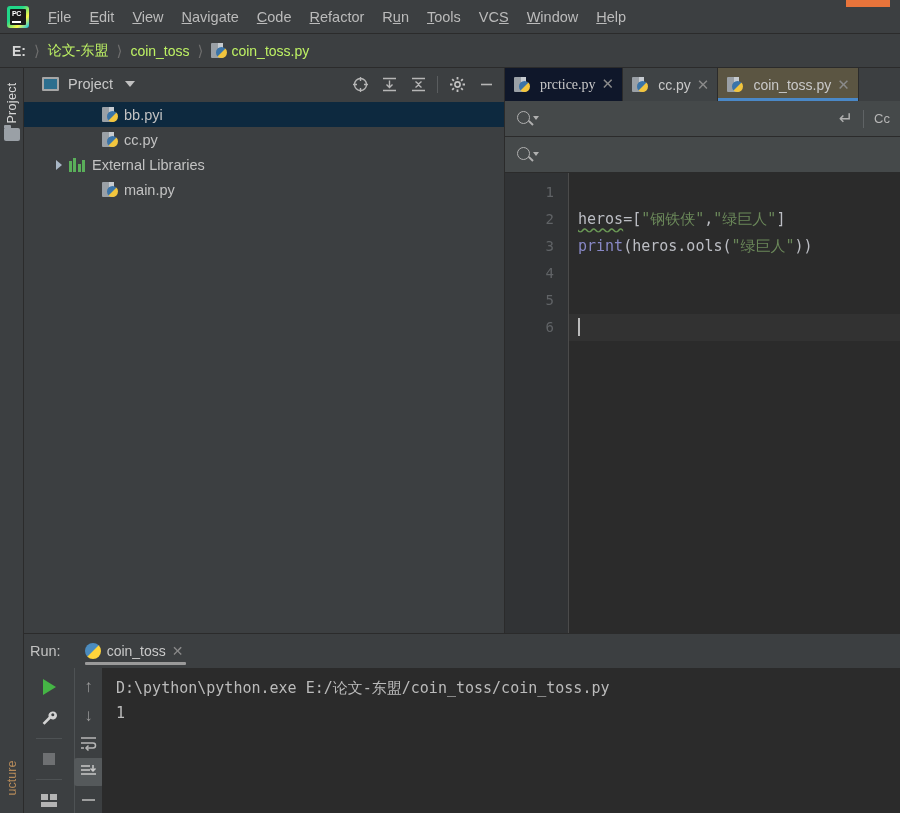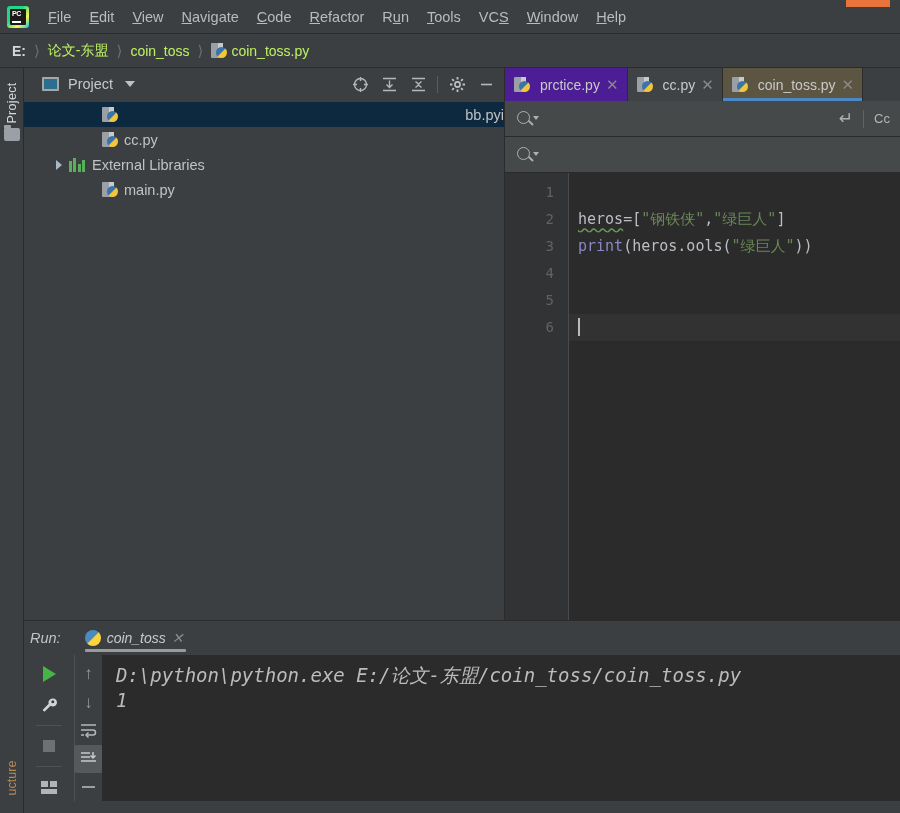--- a/index.html
+++ b/index.html
@@ -132,21 +132,21 @@
     width: 28px; height: 26px; display: flex; align-items: center;
     justify-content: center; border-radius: 3px;
   }
   .sep-v { width: 1px; height: 17px; background: #5a5d5f; margin: 0 4px; }
 
   .tree { padding-top: 2px; font-size: 14.5px; }
   .trow {
     height: 25px; display: flex; align-items: center; padding-left: 30px;
     white-space: nowrap;
   }
-  .trow.sel { background: #0d293f; justify-content: space-between; }
+  .trow.sel { background: #0d293f; }
   .arrow {
     width: 0; height: 0; margin-right: 7px; flex: none;
     border-top: 5px solid transparent; border-bottom: 5px solid transparent;
     border-left: 6px solid #a9b7c6;
   }
   .arrow.open {
     border-left: 5px solid transparent; border-right: 5px solid transparent;
     border-top: 6px solid #a9b7c6; border-bottom: none; margin-top: 2px;
   }
   .fold-ico {
@@ -174,21 +174,21 @@
   
   .editorarea {
     position: absolute; left: 505px; top: 68px; width: 395px; height: 565px;
     background: #2b2b2b;
   }
   .tabstrip { height: 33px; background: #3c3f41; display: flex; align-items: stretch; }
   .etab {
     display: flex; align-items: center; padding: 0 8px 0 9px; gap: 6px;
     border-right: 1px solid #2b2b2b; position: relative; white-space: nowrap;
   }
-  .etab.inactive1 { background: #4c1d95; }
+  .etab.inactive1 { background: #0f172a; font-family: Liberation Serif, serif; }
   .etab.inactive2 { background: #3f4345; }
   .etab.active { background: #5b5542; }
   .etab.active::after {
     content: ''; position: absolute; left: 0; right: 0; bottom: 0; height: 3px;
     background: #4a88c7;
   }
   .etab-lbl { color: #c9c9c9; font-size: 14px; }
   .etab .x { color: #8a8a8a; font-size: 15px; line-height: 1; }
 
   .findbar {
@@ -241,22 +241,22 @@
     vertical-align: -4px;
   }
   .editor-bottom {
     position: absolute; left: 0; right: 0; bottom: 0; height: 24px;
     background: #313335; border-top: 1px solid #4b4b4b;
   }
   .editor-bottom .gutseg { width: 64px; height: 100%; background: #313335; }
 
   
   .runpanel {
-    position: absolute; left: 24px; top: 620px; width: 876px; height: 180px;
-    background: #3c3f41; border-top: 1px solid #2b2b2b; font-style: italic;
+    position: absolute; left: 24px; top: 633px; width: 876px; height: 180px;
+    background: #3c3f41; border-top: 1px solid #2b2b2b;
   }
   .run-head { height: 34px; display: flex; align-items: center; padding-left: 6px; }
   .run-lbl { color: #c2c2c2; font-size: 14.5px; margin-right: 20px; }
   .run-tab {
     display: flex; align-items: center; gap: 6px; padding: 0 6px 0 4px;
     position: relative; height: 100%;
   }
   .run-tab::after {
     content: ''; position: absolute; left: 4px; right: 4px; bottom: 3px; height: 3px;
     background: #9a9a9a; border-radius: 1px;
@@ -287,21 +287,21 @@
     border-left: 13px solid #45b545;
   }
   .stop-sq { width: 12px; height: 12px; background: #6e7072; }
   .layout-ico { width: 16px; height: 13px; display: grid; grid-template-columns: 7px 7px; grid-template-rows: 6px 5px; gap: 2px; }
   .layout-ico i { background: #b4b4b4; display: block; }
   .layout-ico i:nth-child(3) { grid-column: span 2; }
   .arrow-up, .arrow-dn { color: #9b9b9b; font-size: 17px; line-height: 1; }
 
   .console {
     flex: 1; background: #2b2b2b; color: #bbbbbb;
-    font-family: "DejaVu Sans Mono", monospace; font-size: 19px;
+    font-family: "DejaVu Sans Mono", monospace; font-size: 15px;
     padding: 8px 0 0 14px; line-height: 25px; overflow: hidden;
   }
   .console .blank { height: 25px; }
 </style>
 </head>
 <body>
 
 <div id="app">
 
   <div class="menubar">

